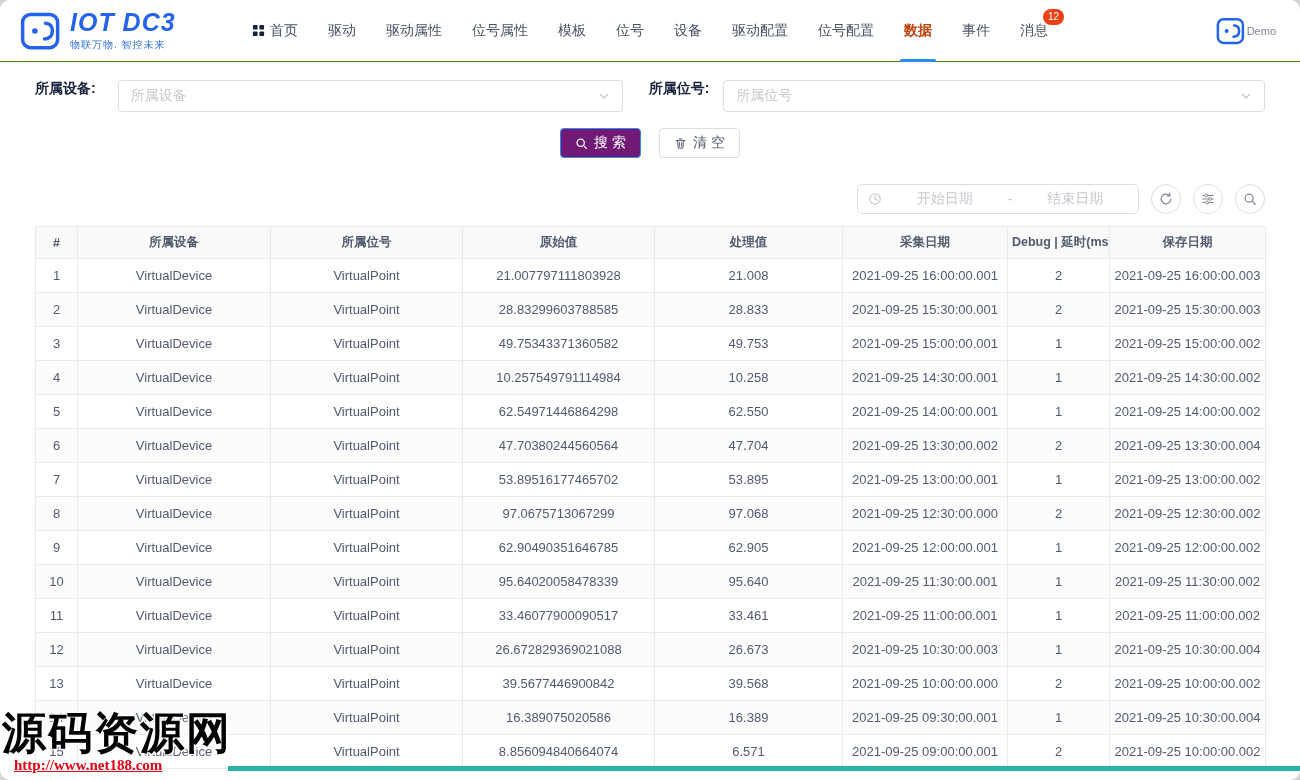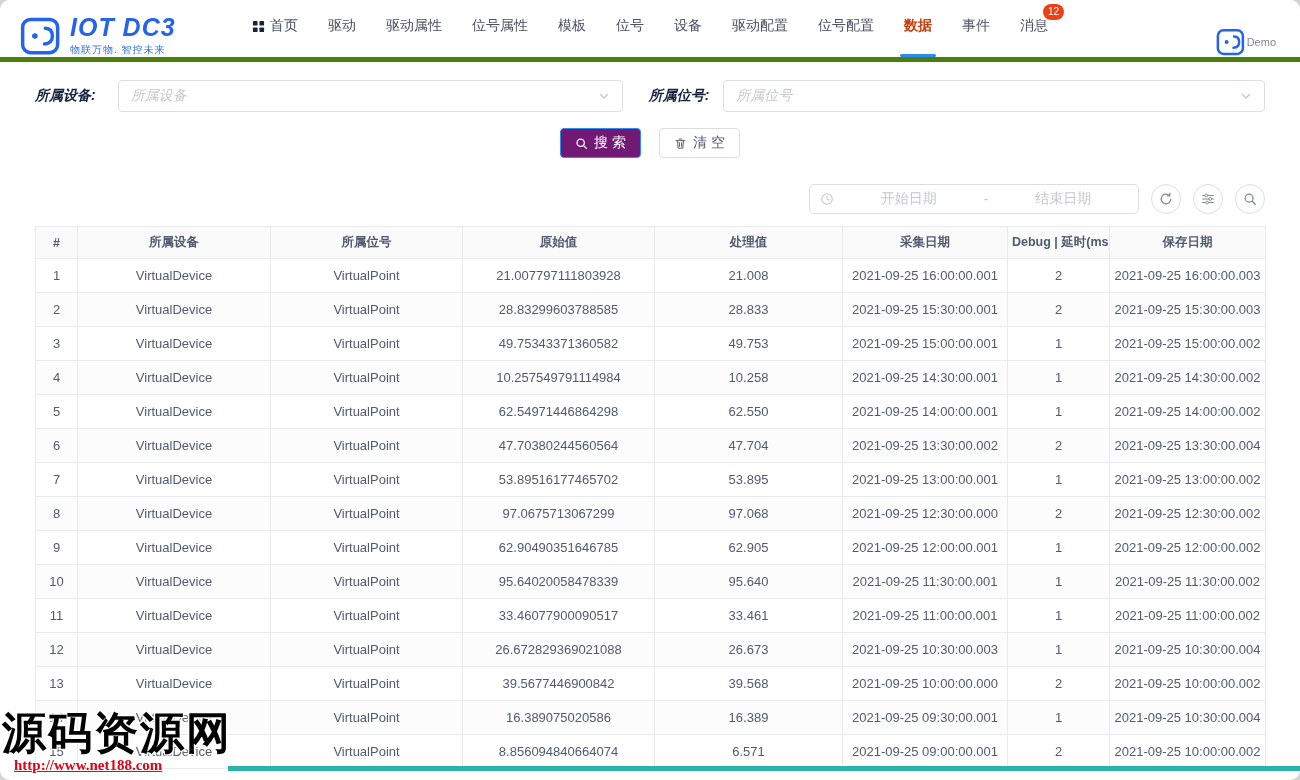--- a/index.html
+++ b/index.html
@@ -9,23 +9,23 @@
     font-family:"Liberation Sans","DejaVu Sans",sans-serif;
     -webkit-font-smoothing:antialiased;
   }
   .page {
     width:1300px; height:780px; margin:0 auto;
     background:#ffffff; border-radius:10px; overflow:hidden; position:relative;
   }
 
   
   .navbar {
-    height:62px; display:flex; align-items:flex-end;
+    height:62px; display:flex; align-items:center;
     padding:0 18px 0 20px;
-    border-bottom:5px solid #4d7c0f;
+    border-bottom:1px solid #4d7c0f;
     box-shadow:0 1px 3px rgba(0,0,0,0.05);
     position:relative; z-index:2; background:#fff;
   }
   .brand { display:flex; align-items:center; gap:8px; width:232px; flex:0 0 auto; cursor:pointer; }
   .brand-title { color:#2563eb; font-size:25px; font-weight:800; font-style:italic; letter-spacing:1px; line-height:1; }
   .brand-tagline { color:#2f6fe4; font-size:10px; margin-top:3px; letter-spacing:1px; }
   .nav { display:flex; align-items:stretch; gap:30px; flex:1; height:62px; }
   .nav-item {
     display:flex; align-items:center; gap:5px;
     font-size:14px; color:#495060; cursor:pointer; position:relative;
@@ -43,21 +43,21 @@
     box-shadow:0 0 0 1px #fff;
   }
   .demo {
     margin-left:auto; display:flex; flex-direction:row; align-items:center;
     gap:1px; cursor:pointer; padding-right:6px;
   }
   .demo-label { font-size:11px; color:#808695; }
 
   
   .content { padding:0 35px; }
-  .filter-row { display:flex; align-items:center; margin-top:18px;font-style:italic; }
+  .filter-row { display:flex; margin-top:18px; }
   .filter-label { font-size:14px; font-weight:700; color:#17233d; margin-right:22px; white-space:nowrap; }
   .filter-label.second { margin-left:26px; margin-right:14px; }
   .select {
     height:32px; border:1px solid #dcdee2; border-radius:4px; background:#fff;
     display:flex; align-items:center; justify-content:space-between;
     padding:0 12px; cursor:pointer;
   }
   .select-1 { flex:0 0 505px; }
   .select-2 { flex:1; }
   .placeholder { color:#c5c8ce; font-size:14px; }
@@ -66,21 +66,21 @@
   .btn {
     height:30px; display:inline-flex; align-items:center; gap:6px;
     padding:0 14px; font-size:14px; border-radius:4px; cursor:pointer;
     border:1px solid #dcdee2; background:#fff; color:#515a6e;
     font-family:inherit;
   }
   .btn.primary { background:#701a75; border-color:#2d8cf0; color:#fff; }
 
   .toolbar-row { display:flex; justify-content:flex-end; align-items:center; gap:12px; margin-top:26px; padding-right:0; }
   .date-range {
-    width:330px; height:30px; border:1px solid #dcdee2; border-radius:5px;
+    width:282px; height:30px; border:1px solid #dcdee2; border-radius:5px;
     display:flex; align-items:center; padding:0 10px; gap:10px; cursor:pointer; color:#c5c8ce;
   }
   .date-ph { flex:1; text-align:center; font-size:14px; color:#c5c8ce; }
   .date-sep { color:#c5c8ce; font-size:14px; }
   .circle-btn {
     width:30px; height:30px; border-radius:50%; border:1px solid #dcdee2;
     background:#fff; color:#808695; display:inline-flex; align-items:center; justify-content:center;
     cursor:pointer;
   }
 

